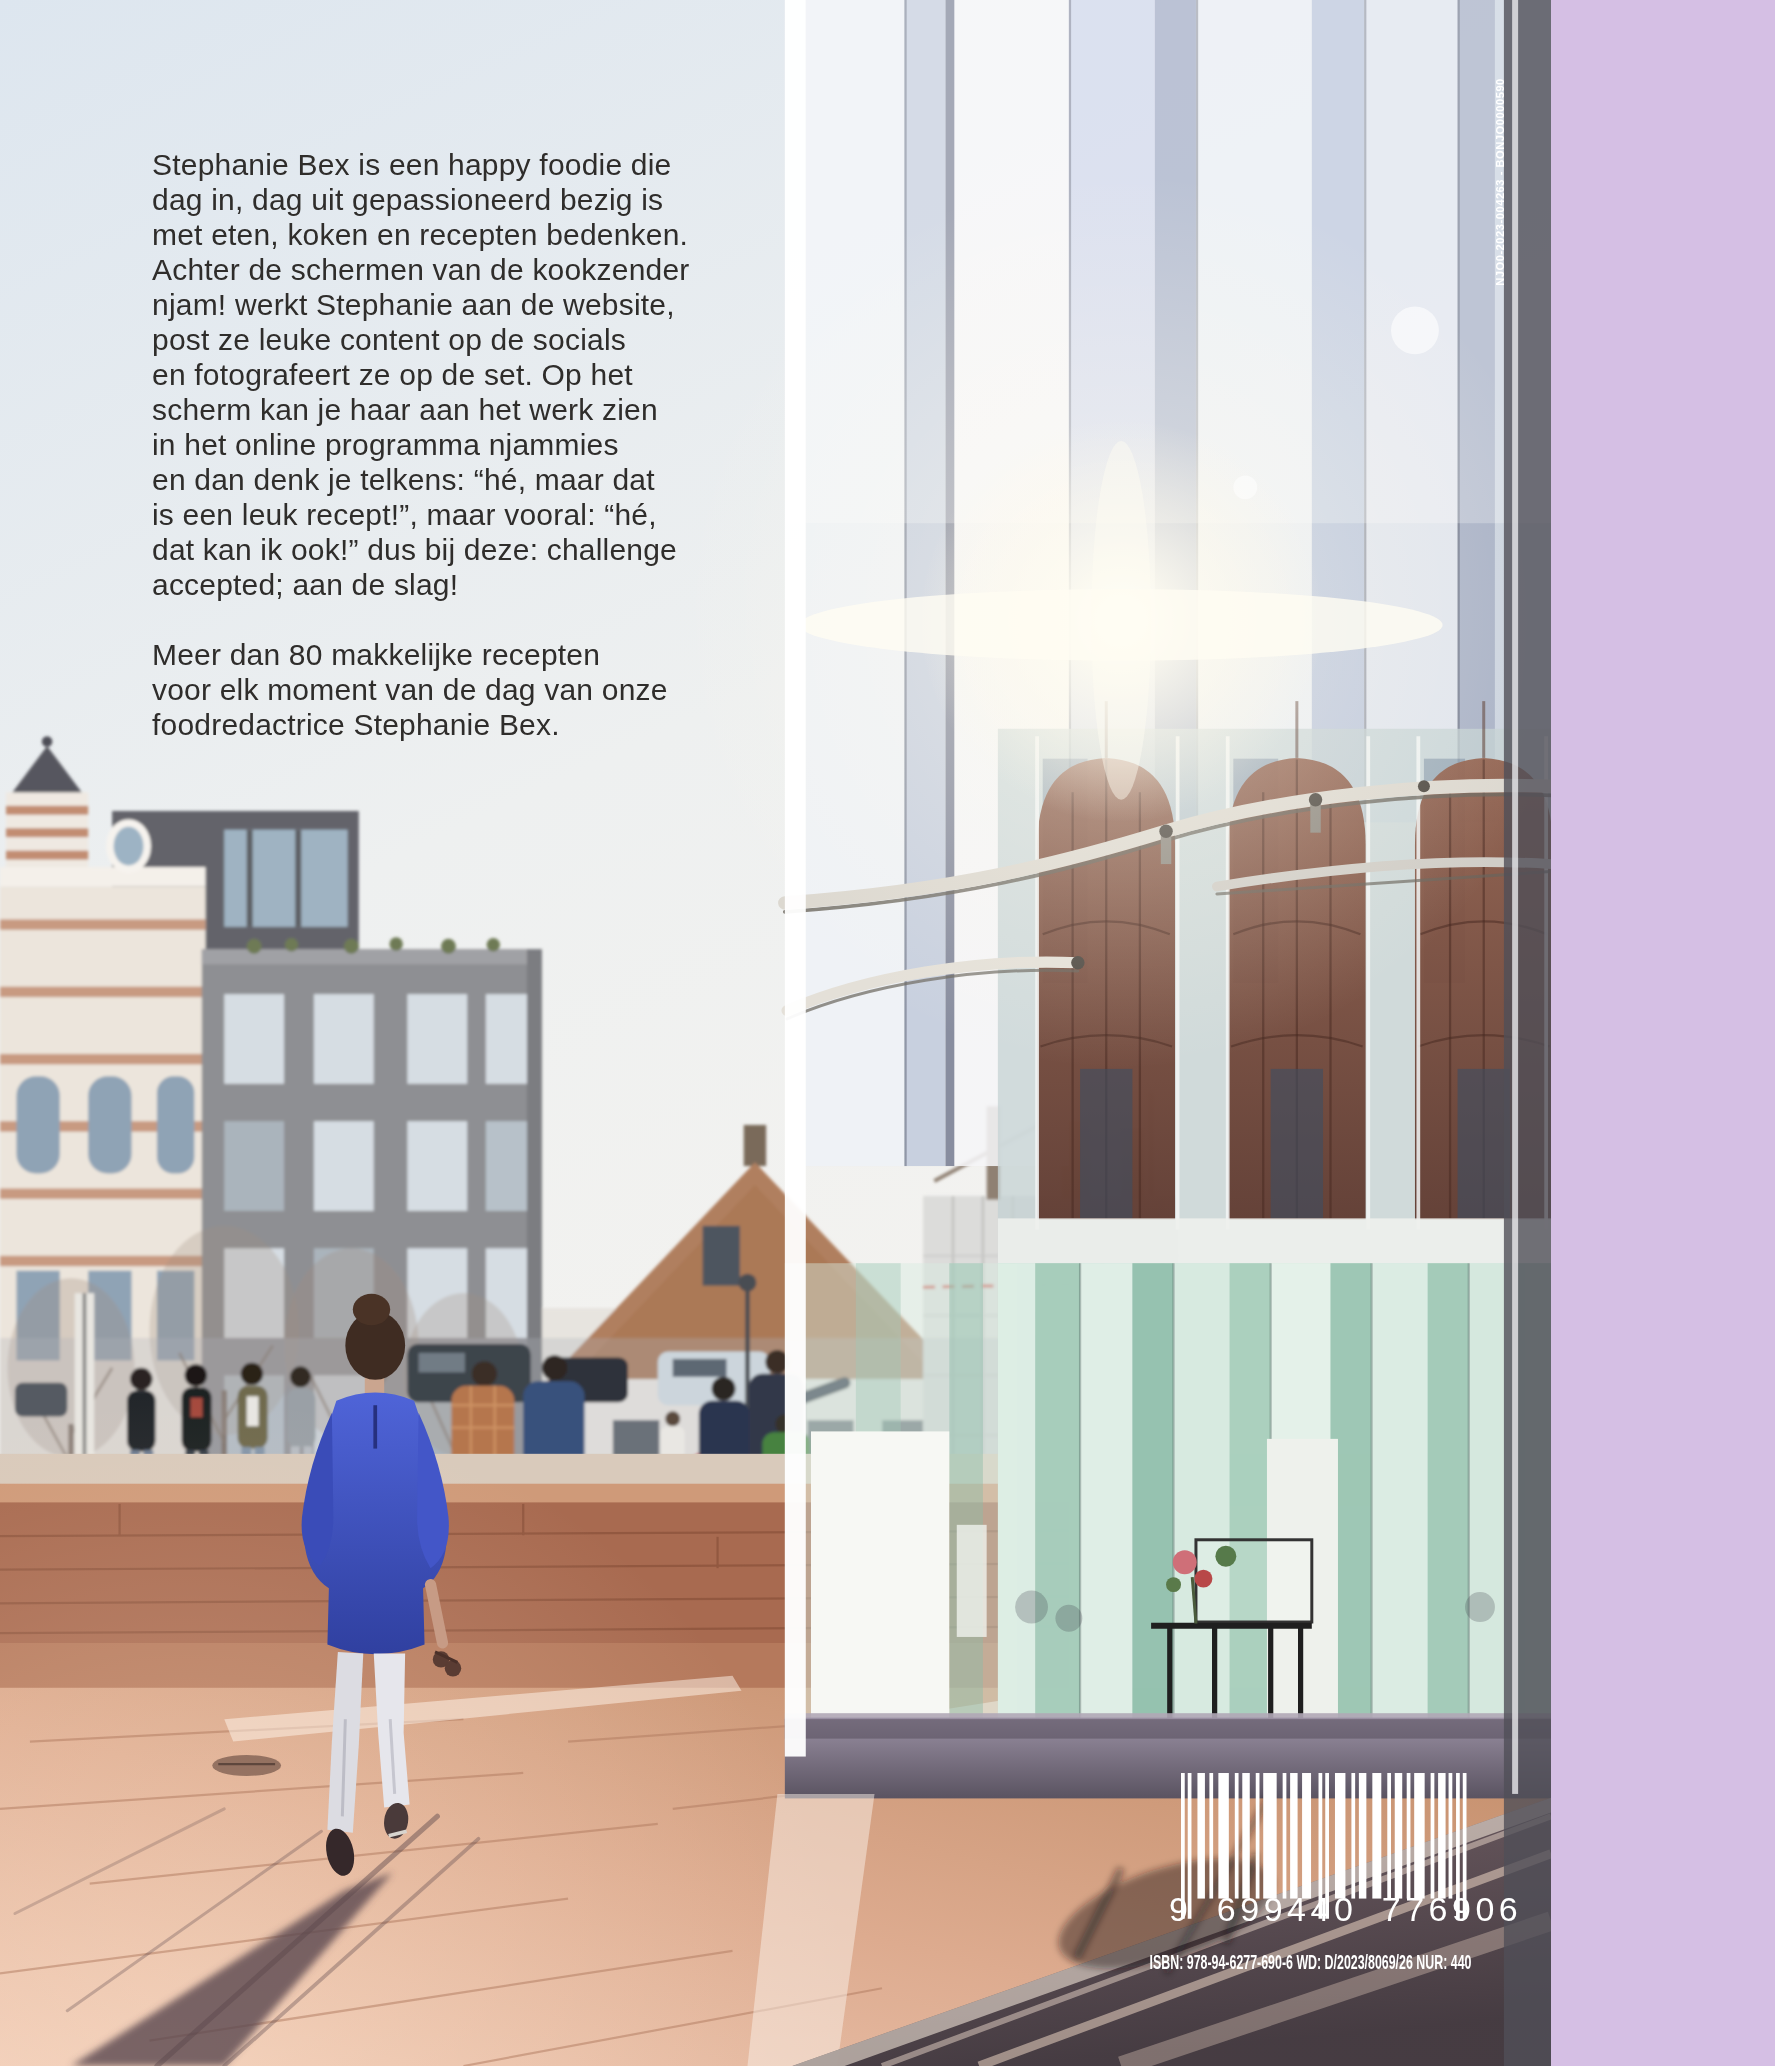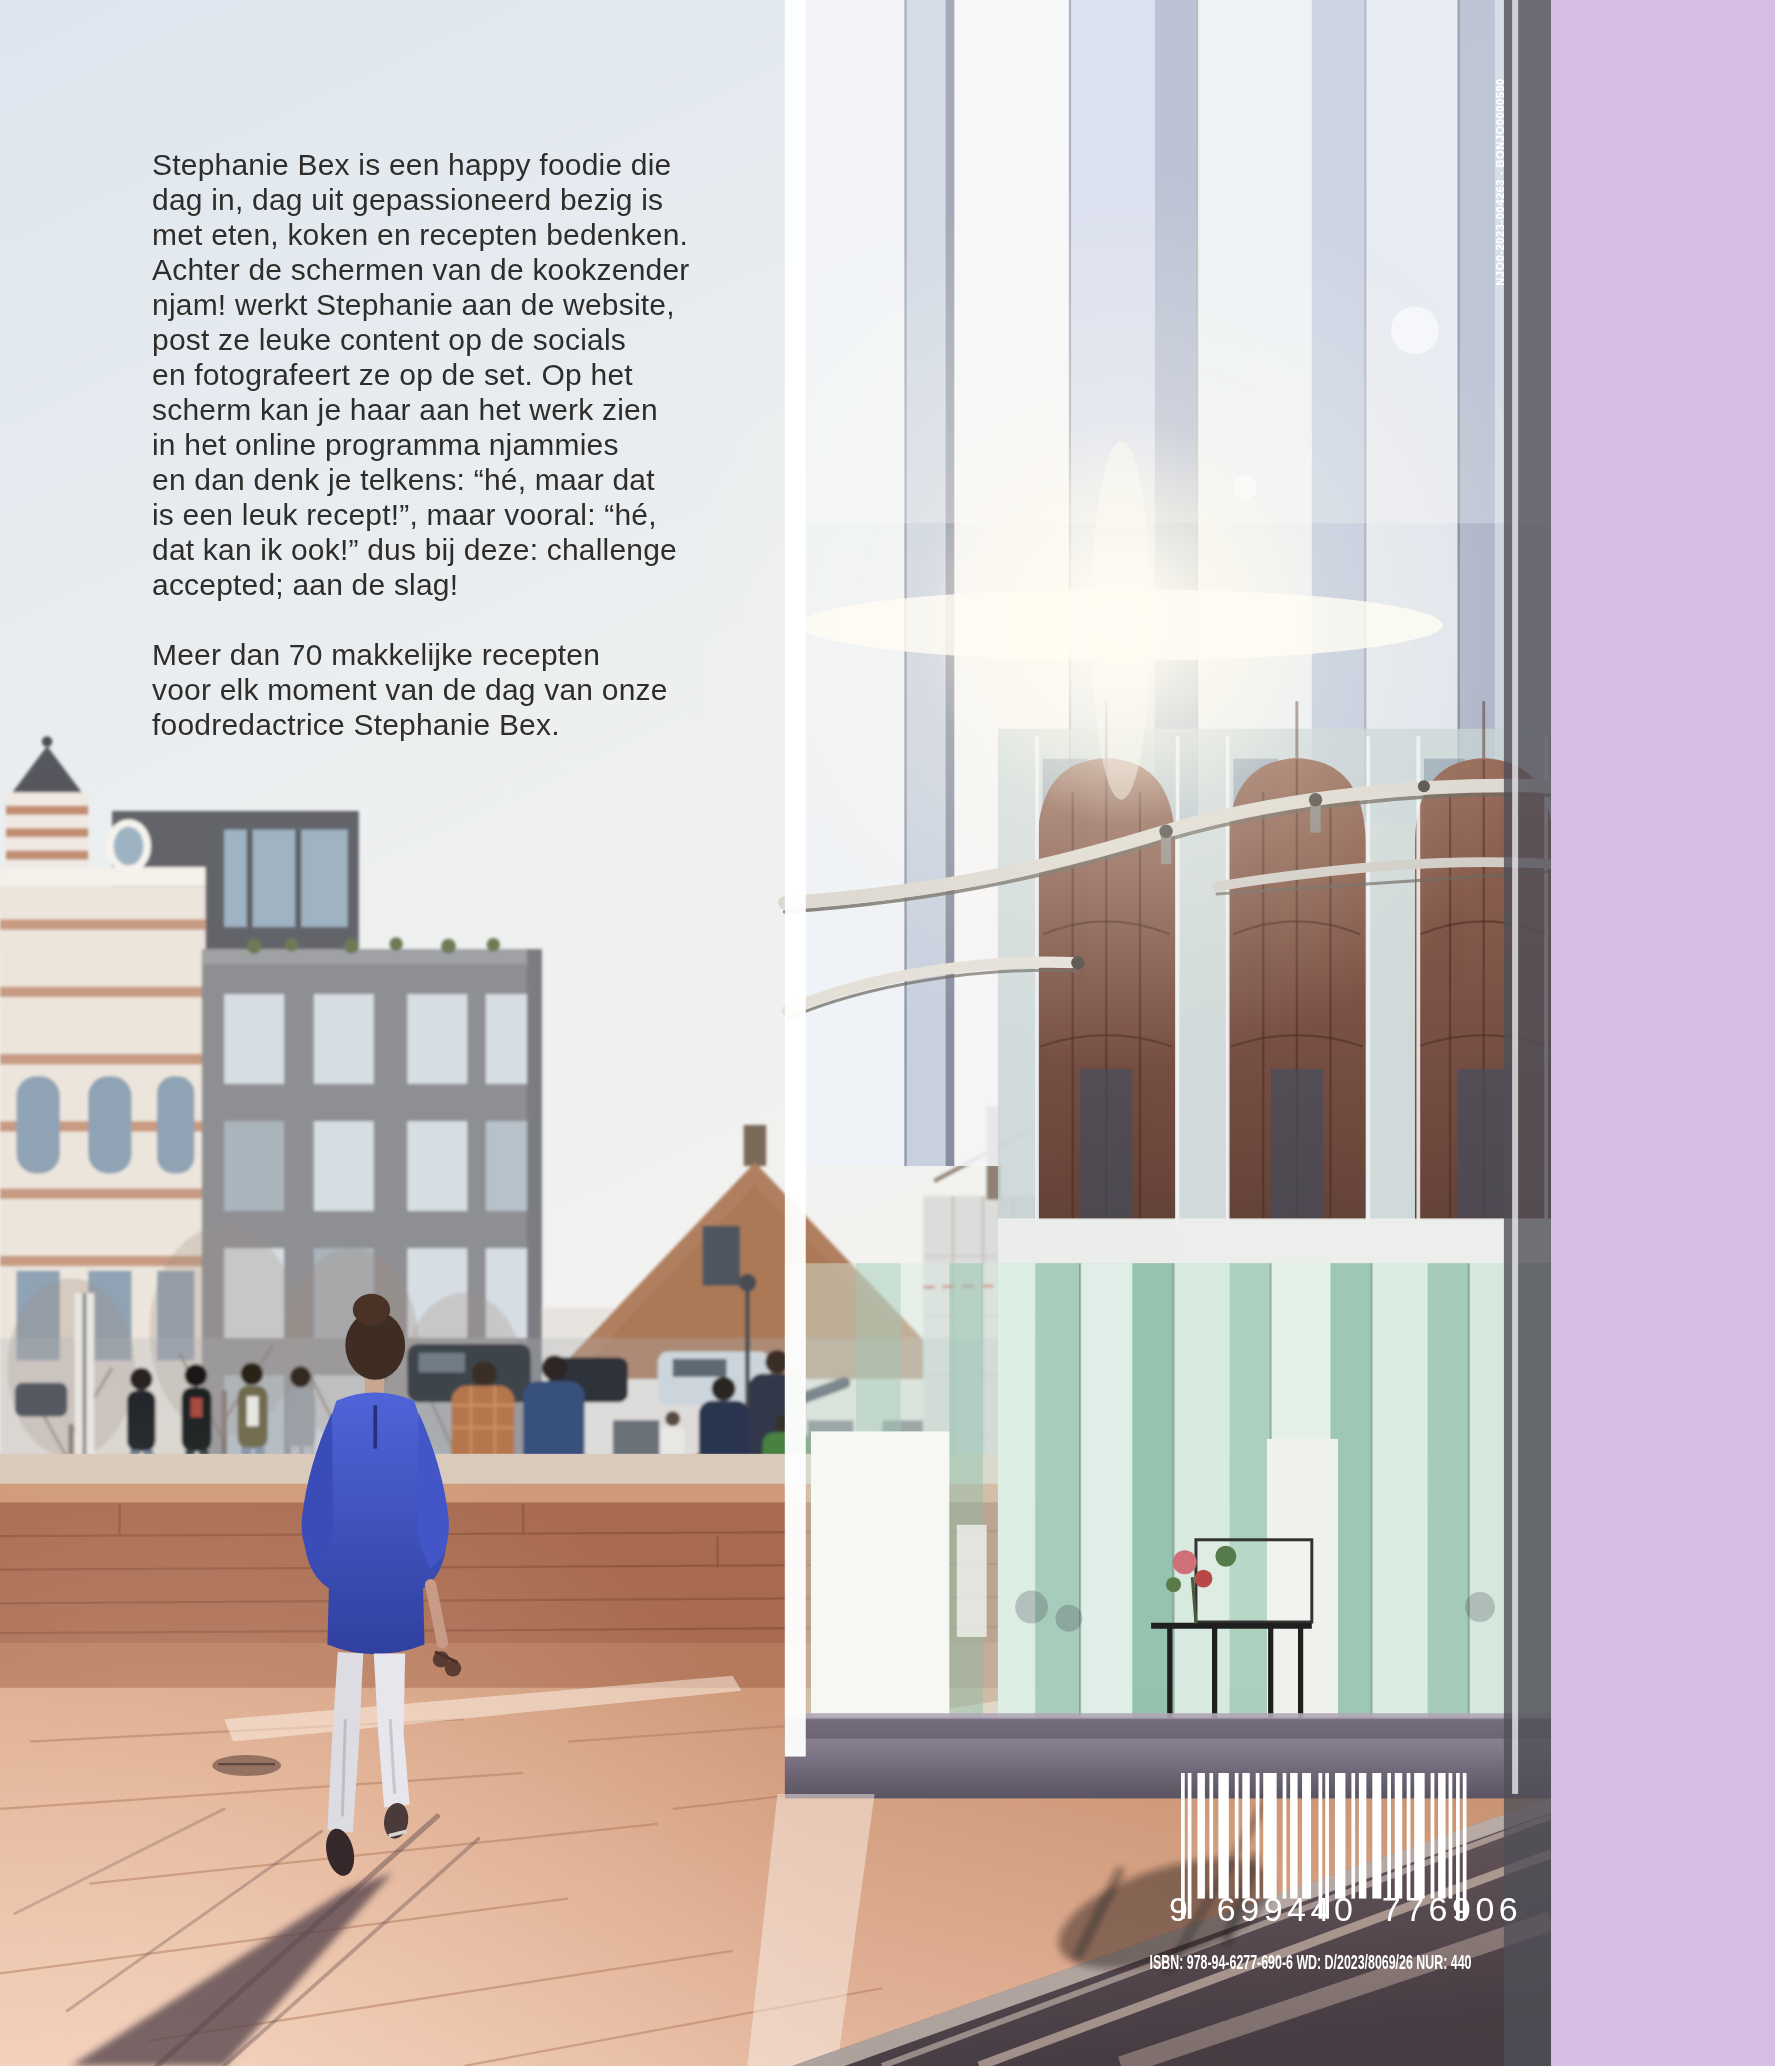--- a/index.html
+++ b/index.html
@@ -548,21 +548,21 @@
 Achter de schermen van de kookzender
 njam! werkt Stephanie aan de website,
 post ze leuke content op de socials
 en fotografeert ze op de set. Op het
 scherm kan je haar aan het werk zien
 in het online programma njammies
 en dan denk je telkens: “hé, maar dat
 is een leuk recept!”, maar vooral: “hé,
 dat kan ik ook!” dus bij deze: challenge
 accepted; aan de slag!</p>
-    <p>Meer dan 70 makkelijke recepten
+    <p>Meer dan 80 makkelijke recepten
 voor elk moment van de dag van onze
 foodredactrice Stephanie Bex.</p>
   </div>
 
   <div class="vcode">NJO0-2023-004263 - BONJO0000590</div>
 
   <div class="barcode">
     <svg width="287" height="148" viewBox="0 0 384 198" xmlns="http://www.w3.org/2000/svg">
       <g fill="#ffffff">
         <rect x="0" y="0" width="5" height="195"></rect>

